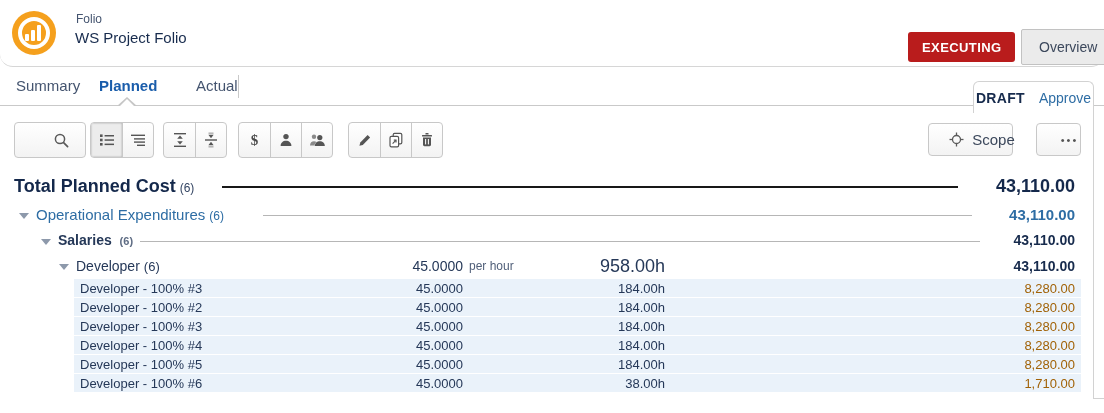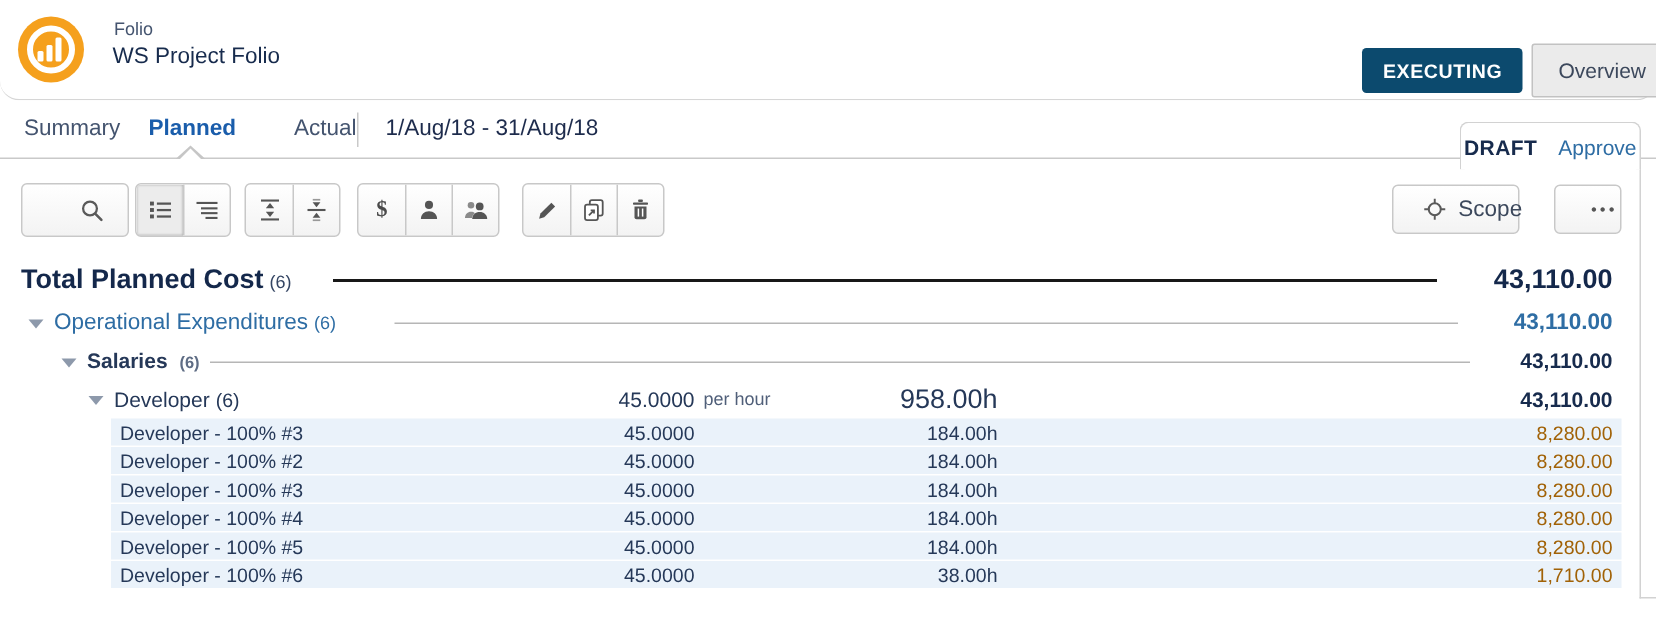--- a/index.html
+++ b/index.html
@@ -26,21 +26,21 @@
     border: 4px solid #fff; border-radius: 50%;
   }
   .logo-bars { position: absolute; top: 14px; left: 13px; display: flex; align-items: flex-end; gap: 2px; }
   .logo-bars span { display: block; width: 4px; background: #fff; border-radius: 1px; }
   .logo-bars .b1 { height: 7px; } .logo-bars .b2 { height: 11px; } .logo-bars .b3 { height: 16px; }
   .app-label { position: absolute; top: 12px; left: 76px; font-size: 12px; color: #44546f; }
   .page-title { position: absolute; top: 29px; left: 75px; font-size: 15px; font-weight: 500; color: #172B4D; }
   .status-badge {
     position: absolute; top: 32px; left: 908px; height: 30px; padding: 0 14px;
     display: inline-flex; align-items: center; border-radius: 3px;
-    background: #0c4a6e; color: #fff; font-size: 13px; font-weight: bold; letter-spacing: .4px;
+    background: #b91c1c; color: #fff; font-size: 13px; font-weight: bold; letter-spacing: .4px;
     cursor: pointer;
   }
   .overview-tab {
     position: absolute; top: 29px; left: 1021px; width: 96px; height: 36px;
     background: #ebebeb; border: 1px solid #c2c2c2; border-radius: 2px;
     font-size: 14px; color: #3c485c; display: flex; align-items: center; justify-content: flex-start;
     padding-left: 17px; cursor: pointer;
   }
 
   
@@ -157,21 +157,20 @@
   <div class="page-title">WS Project Folio</div>
   <div class="status-badge">EXECUTING</div>
   <div class="overview-tab">Overview</div>
 </div>
 
 <div class="tabbar">
   <div class="tab tab-summary">Summary</div>
   <div class="tab tab-planned">Planned</div>
   <div class="tab tab-actual">Actual</div>
   <div class="tab-divider"></div>
-  <div class="date-range">1/Aug/18 - 31/Aug/18</div>
 </div>
 <div class="notch-outer"></div>
 <div class="notch-inner"></div>
 
 <div class="approval-panel">
   <span class="approval-status">DRAFT</span>
   <span class="approval-action">Approve</span>
 </div>
 <div class="right-rail-line"></div>
 <div class="right-rail-corner"></div>

